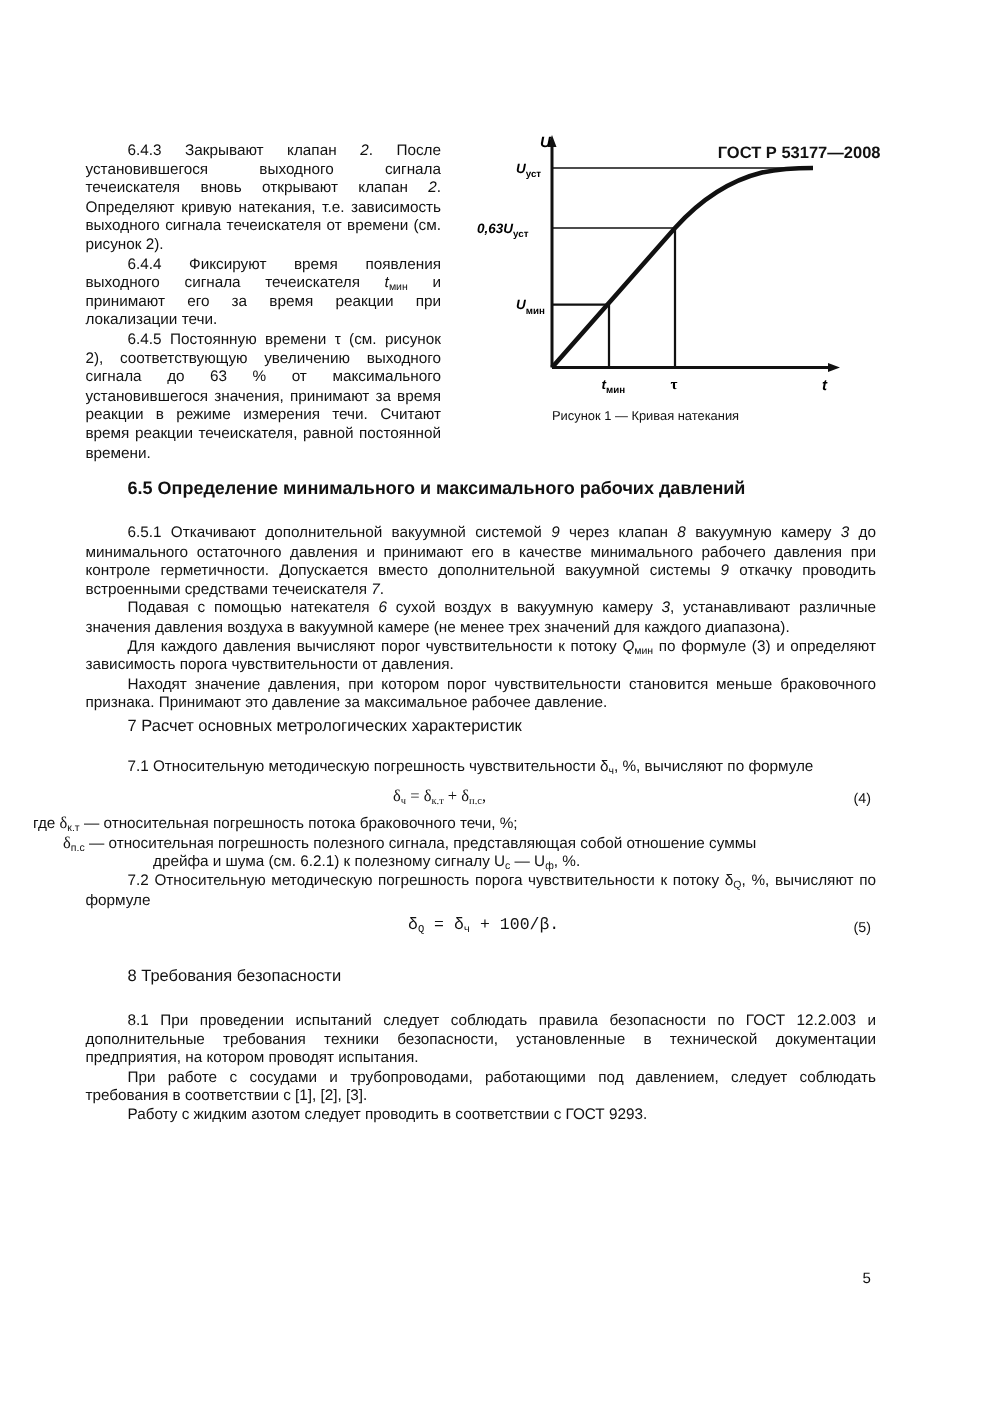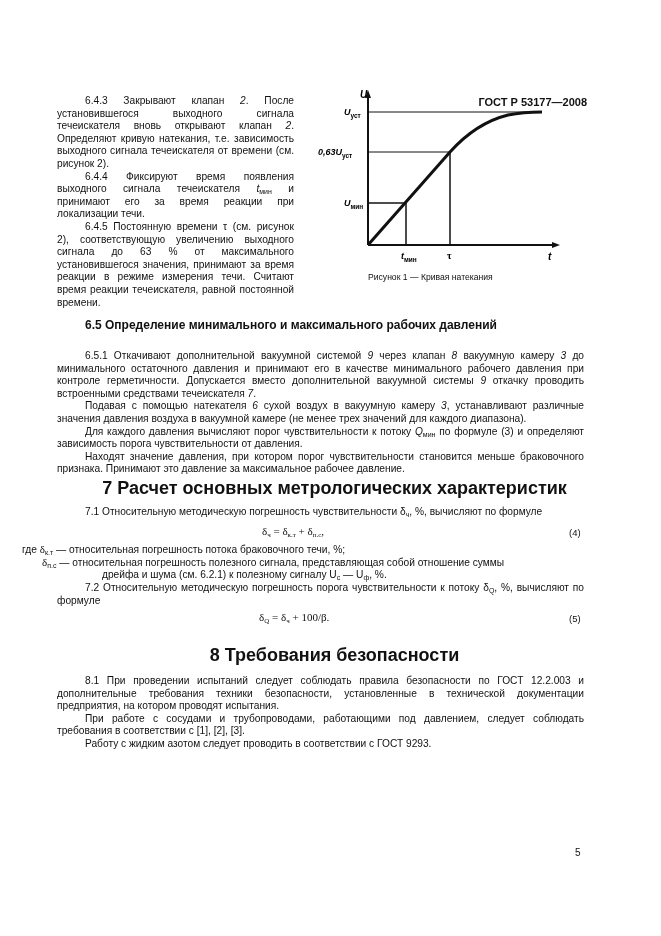--- a/index.html
+++ b/index.html
@@ -4,21 +4,21 @@
 <style>
   html, body { margin: 0; padding: 0; background: #ffffff; }
   body { width: 661px; height: 936px; position: relative; overflow: hidden;
          font-family: "Liberation Sans", sans-serif; color: #111; font-size: 10.2px; }
   .abs { position: absolute; }
   .hdr { right: 74px; top: 64px; font-weight: bold; font-size: 11px; margin-top: 32px; }
   .p { line-height: 12.6px; text-align: justify; margin: 0; }
   .ind { text-indent: 28px; }
   .left-col { left: 57px; top: 95px; width: 237px; }
   .full { left: 57px; width: 527px; }
-  .h2 { font-weight: bold; font-size: 18px; text-align: center; }
+  .h2 { font-weight: normal; font-size: 11px; }
   .h3 { font-weight: bold; font-size: 12px; }
   .caption { font-size: 8.6px; }
   .formula { font-family: "Liberation Serif", serif; font-size: 11px; }
   .fnum { font-size: 9.5px; }
   sub { font-size: 7px; vertical-align: -2px; line-height: 0; }
   i { font-style: italic; }
   .pg { left: 575px; top: 847px; font-size: 10px; }
   .where-row { position: absolute; font-size: 10.2px; line-height: 12.6px; }
 </style>
 </head>
@@ -84,21 +84,21 @@
 <div class="where-row" style="left:42px; top:556px;">
   <span class="formula">δ</span><sub>п.с</sub>
   <span>—</span>
   <span>относительная погрешность полезного сигнала, представляющая собой отношение суммы</span>
 </div>
 <div class="where-row" style="left:102px; top:569px;"><span>дрейфа и шума (см. 6.2.1) к полезному сигналу U</span><sub>с</sub><span> — U</span><sub>ф</sub><span>, %.</span></div>
 
 <div class="abs full" style="top:582px;">
   <p class="p ind"><span>7.2 Относительную методическую погрешность порога чувствительности к потоку δ</span><sub>Q</sub><span>, %, вычисляют по формуле</span></p>
 </div>
-<div class="abs formula" style="left:259px; top:611px;">δ<sub>Q</sub> = δ<sub>ч</sub> + 100/β.</div>
+<div class="abs formula" style="left:272px; top:611px;font-family:Liberation Mono, monospace;">δ<sub>Q</sub> = δ<sub>ч</sub> + 100/β.</div>
 <div class="abs fnum" style="left:569px; top:613px;">(5)</div>
 
 <div class="abs full h2" style="top:645px; text-indent:28px;">8 Требования безопасности</div>
 <div class="abs full" style="top:675px;">
   <p class="p ind">8.1 При проведении испытаний следует соблюдать правила безопасности по ГОСТ 12.2.003 и дополнительные требования техники безопасности, установленные в технической документации предприятия, на котором проводят испытания.</p>
   <p class="p ind">При работе с сосудами и трубопроводами, работающими под давлением, следует соблюдать требования в соответствии с [1], [2], [3].</p>
   <p class="p ind">Работу с жидким азотом следует проводить в соответствии с ГОСТ 9293.</p>
 </div>
 
 <div class="abs pg">5</div>

